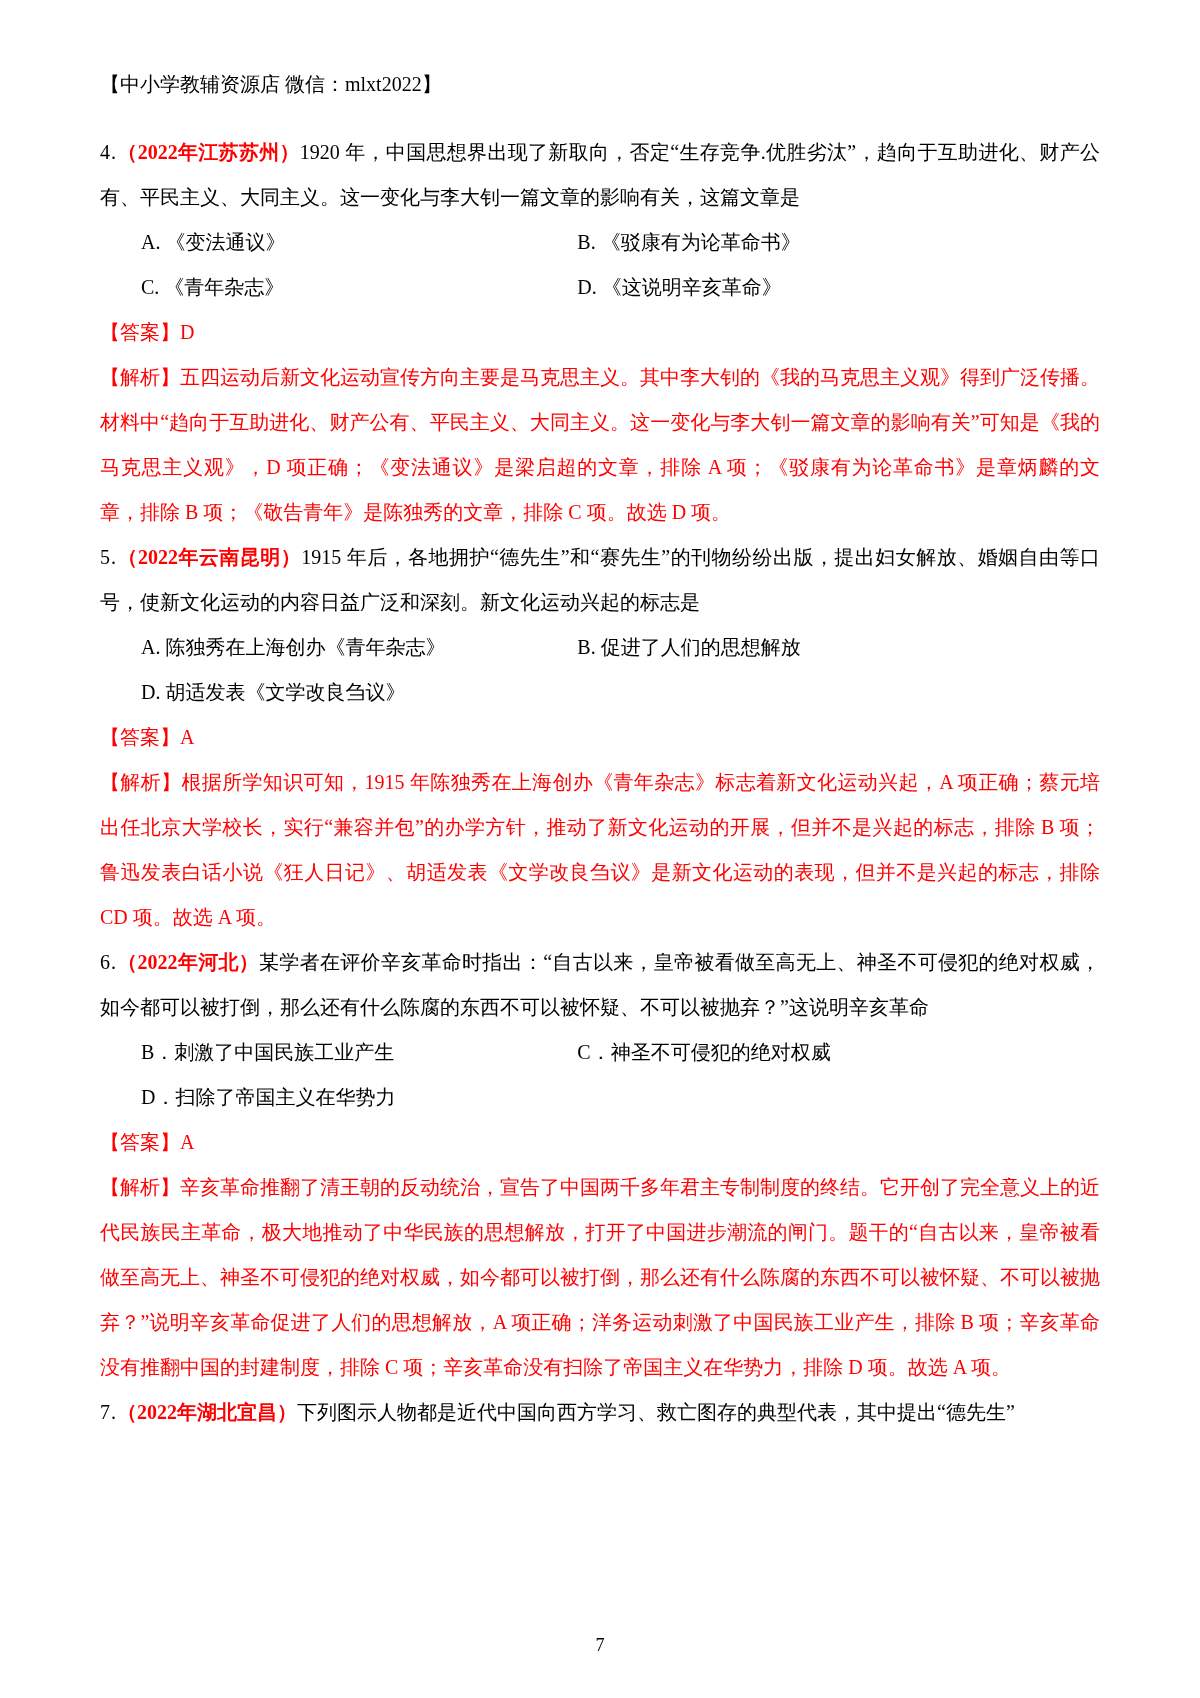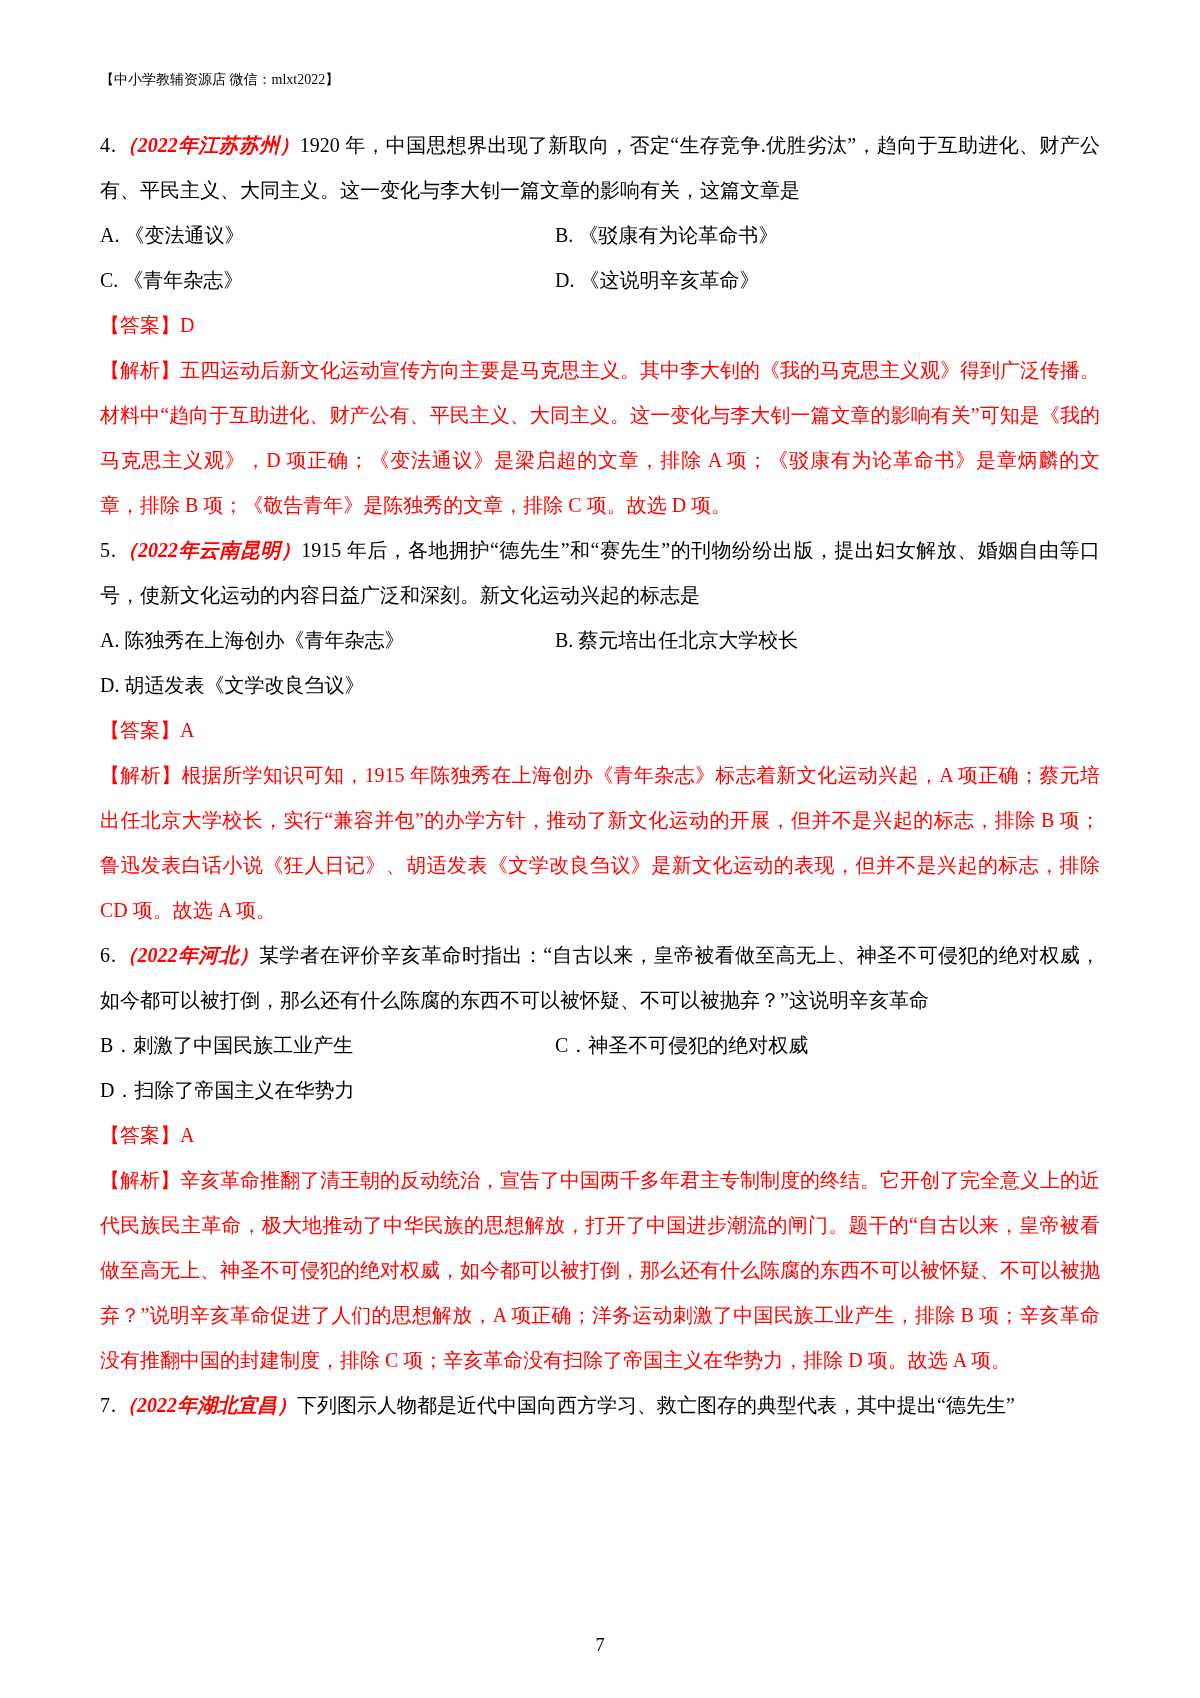--- a/index.html
+++ b/index.html
@@ -12,40 +12,40 @@
     font-family: "Liberation Serif", "DejaVu Serif", serif;
     color: #000000;
   }
   .page {
     width: 100%;
     height: 100%;
     padding: 72px 100px 0 100px;
     position: relative;
   }
   .header {
-    font-size: 14px;
+    font-size: 20px;
     line-height: 1.2;
   }
   .content {
     margin-top: 34px;
     font-size: 20px;
     line-height: 45px;
     text-align: justify;
   }
   .line { margin: 0; }
   .source {
     color: var(--red, #ff0000);
     font-weight: bold;
-    font-style: italic;
   }
   .red { color: var(--red, #ff0000); }
   .question-number { letter-spacing: 1px; }
   .options {
     display: grid;
     grid-template-columns: 45.5% 1fr;
+    margin-left: 41px;
   }
   .option { white-space: nowrap; }
   .pagenum {
     position: absolute;
     left: 0;
     right: 0;
     bottom: 42px;
     text-align: center;
     font-size: 18px;
   }
@@ -64,21 +64,21 @@
           <div class="option line">C. 《青年杂志》</div>
           <div class="option line">D. 《这说明辛亥革命》</div>
         </div>
         <p class="line red"><span>【答案】</span><span>D</span></p>
         <p class="line red"><span>【解析】</span><span>五四运动后新文化运动宣传方向主要是马克思主义。其中李大钊的《我的马克思主义观》得到广泛传播。材料中“趋向于互助进化、财产公有、平民主义、大同主义。这一变化与李大钊一篇文章的影响有关”可知是《我的马克思主义观》，D 项正确；《变法通议》是梁启超的文章，排除 A 项；《驳康有为论革命书》是章炳麟的文章，排除 B 项；《敬告青年》是陈独秀的文章，排除 C 项。故选 D 项。</span></p>
       </section>
       <section class="question">
         <p class="line"><span class="question-number">5.</span><span class="source">（2022年云南昆明）</span><span>1915 年后，各地拥护“德先生”和“赛先生”的刊物纷纷出版，提出妇女解放、婚姻自由等口号，使新文化运动的内容日益广泛和深刻。新文化运动兴起的标志是</span></p>
         <div class="options">
           <div class="option line">A. 陈独秀在上海创办《青年杂志》</div>
-          <div class="option line">B. 蔡元培出任北京大学校长</div>
+          <div class="option line">B. 促进了人们的思想解放</div>
           <div class="option line">D. 胡适发表《文学改良刍议》</div>
         </div>
         <p class="line red"><span>【答案】</span><span>A</span></p>
         <p class="line red"><span>【解析】</span><span>根据所学知识可知，1915 年陈独秀在上海创办《青年杂志》标志着新文化运动兴起，A 项正确；蔡元培出任北京大学校长，实行“兼容并包”的办学方针，推动了新文化运动的开展，但并不是兴起的标志，排除 B 项；鲁迅发表白话小说《狂人日记》、胡适发表《文学改良刍议》是新文化运动的表现，但并不是兴起的标志，排除 CD 项。故选 A 项。</span></p>
       </section>
       <section class="question">
         <p class="line"><span class="question-number">6.</span><span class="source">（2022年河北）</span><span>某学者在评价辛亥革命时指出：“自古以来，皇帝被看做至高无上、神圣不可侵犯的绝对权威，如今都可以被打倒，那么还有什么陈腐的东西不可以被怀疑、不可以被抛弃？”这说明辛亥革命</span></p>
         <div class="options">
           <div class="option line">B．刺激了中国民族工业产生</div>
           <div class="option line">C．神圣不可侵犯的绝对权威</div>

